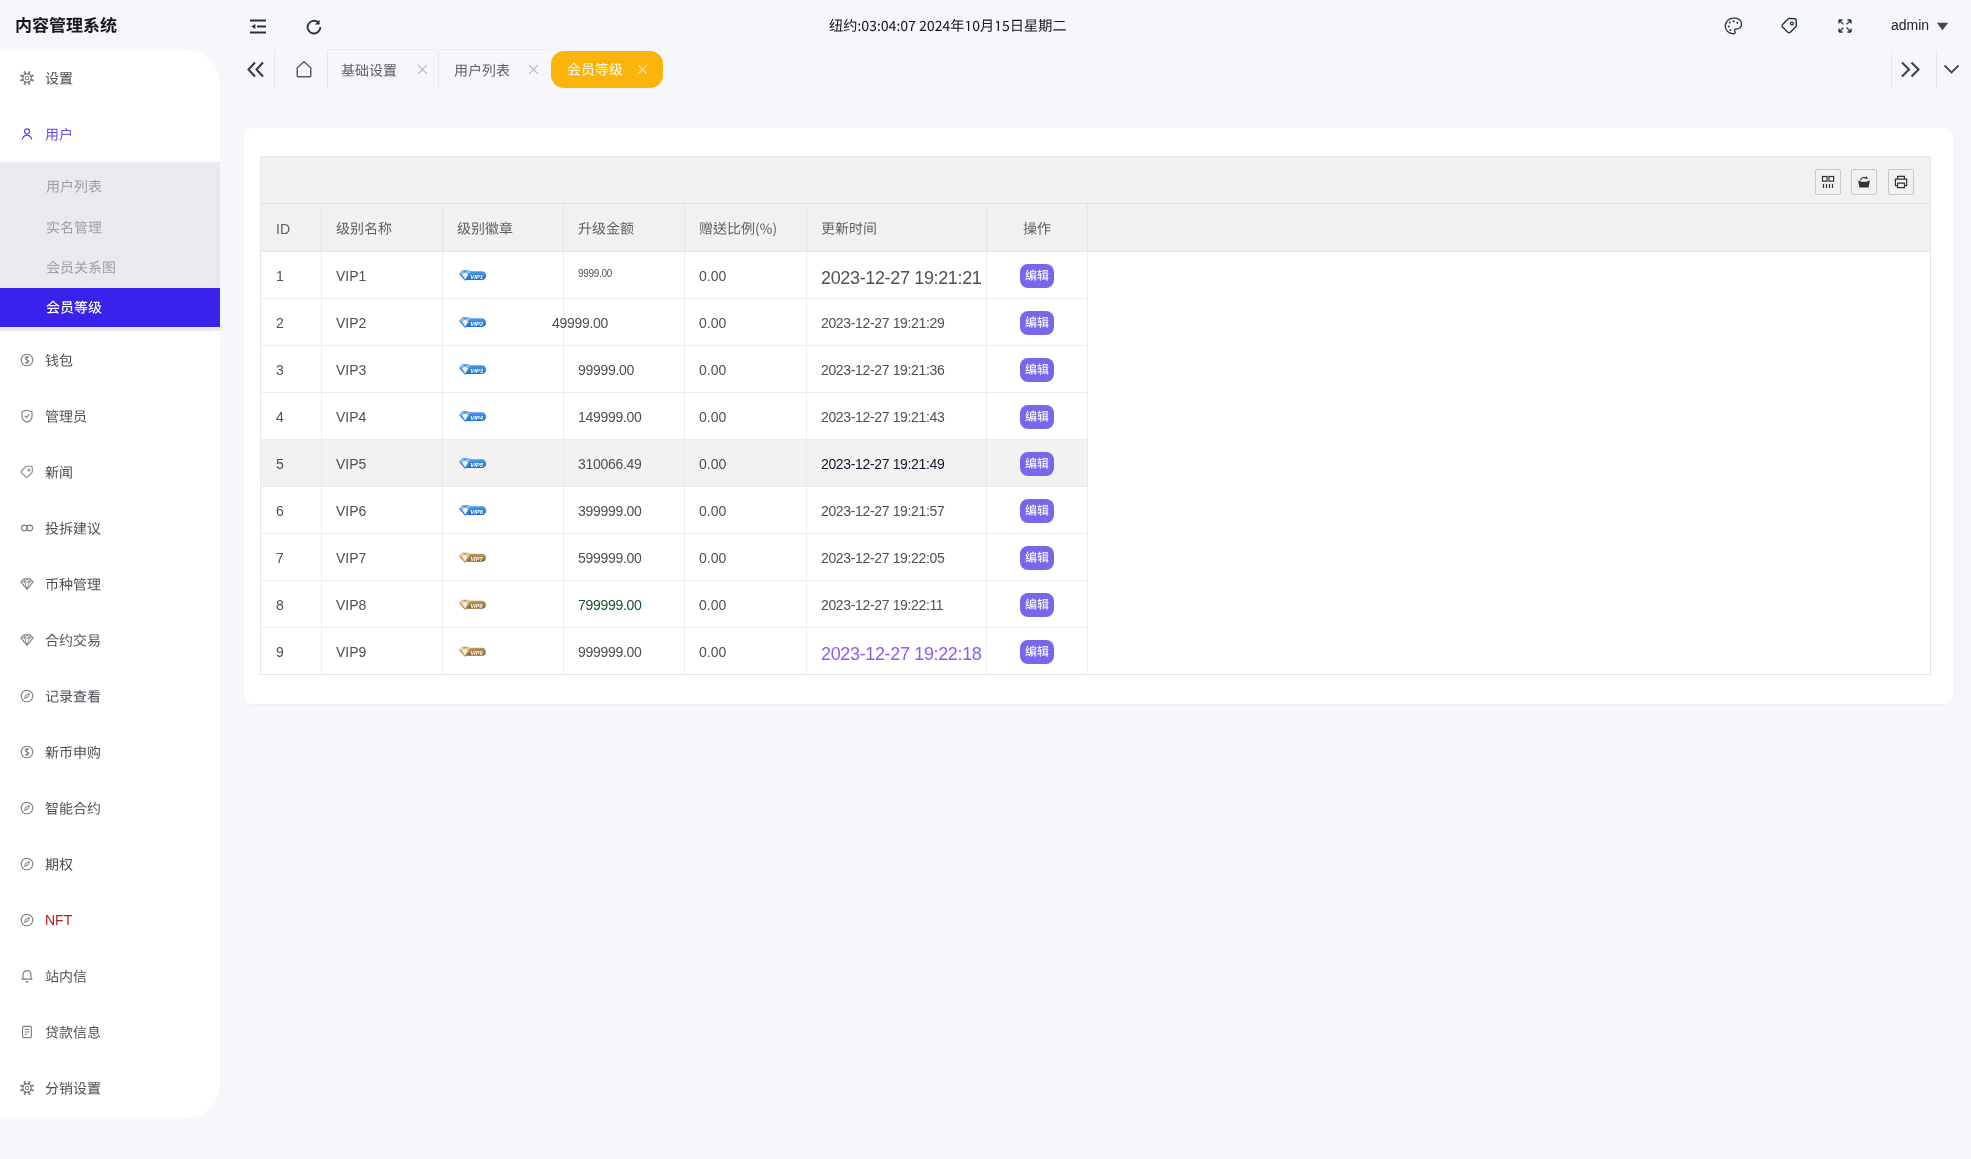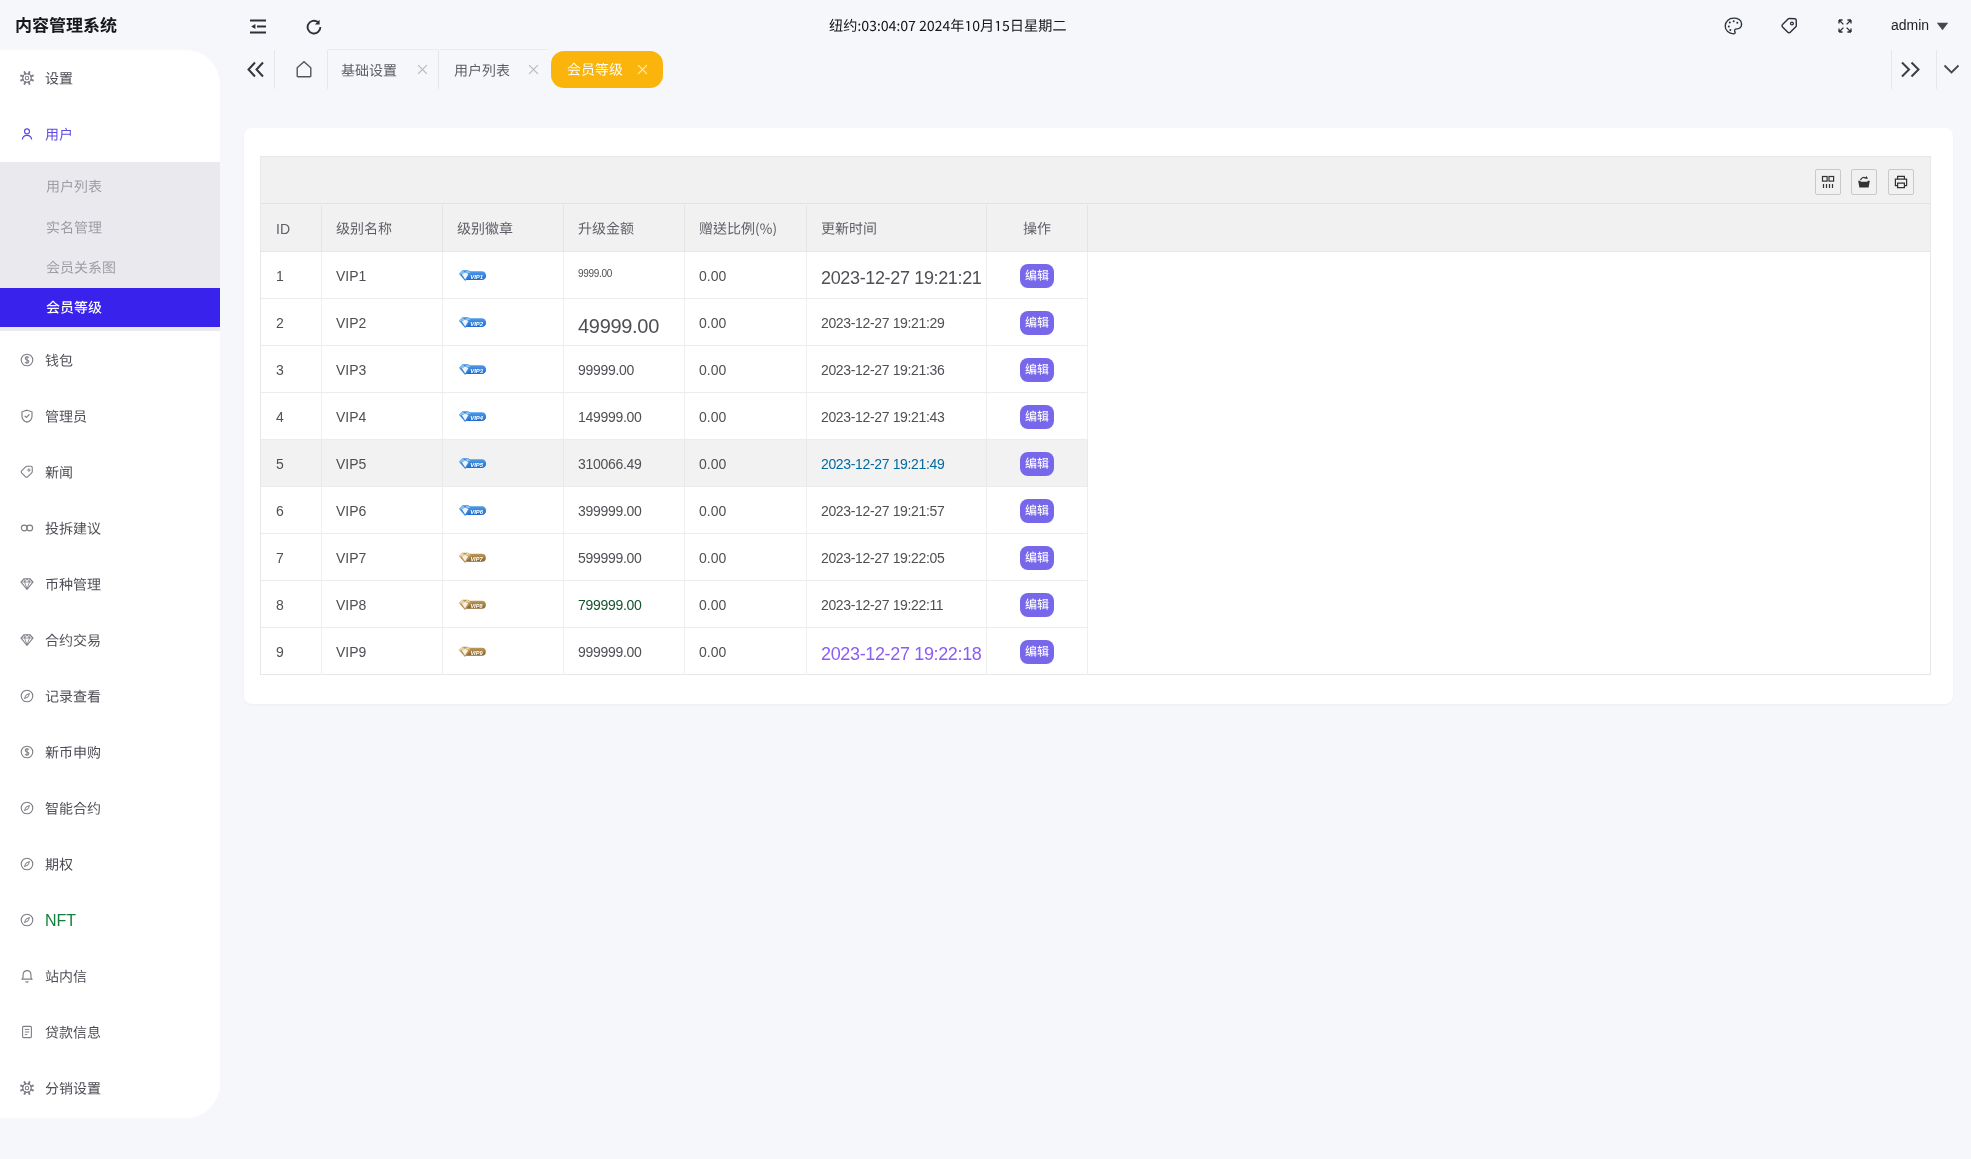--- a/index.html
+++ b/index.html
@@ -140,21 +140,21 @@
     <circle cx="7" cy="7" r="5.8" fill="none" stroke="#7d7d86" stroke-width="1.1"></circle>
     <path d="M9.5 4.5 8 8 4.5 9.5 6 6Z" fill="none" stroke="#7d7d86" stroke-width="1"></path>
   </svg>
 <svg style="position:absolute;left:45.0px;top:855.7px;" width="28.0" height="16.5" viewBox="0 -970 2000 1180">
     <use href="#g16" fill="#4c4c54"></use>
   </svg>
 <svg class="abs" style="left:20px;top:913.0px" width="14" height="14" viewBox="0 0 14 14">
     <circle cx="7" cy="7" r="5.8" fill="none" stroke="#7d7d86" stroke-width="1.1"></circle>
     <path d="M9.5 4.5 8 8 4.5 9.5 6 6Z" fill="none" stroke="#7d7d86" stroke-width="1"></path>
   </svg>
-<div class="txt" style="left:45px;top:912.0px;font-size:16px;color:#15803d">NFT</div>
+<div class="txt" style="left:45px;top:912.0px;font-size:14px;color:#b91c1c">NFT</div>
 <svg class="abs" style="left:20px;top:969.0px" width="14" height="14" viewBox="0 0 14 14">
     <path d="M7 1.6c2.3 0 3.9 1.7 3.9 4v2.6l1 1.9H2.1l1-1.9V5.6c0-2.3 1.6-4 3.9-4Z" fill="none" stroke="#7d7d86" stroke-width="1.15"></path>
     <path d="M5.7 12.2a1.4 1.4 0 0 0 2.6 0" fill="none" stroke="#7d7d86" stroke-width="1.1"></path>
   </svg>
 <svg style="position:absolute;left:45.0px;top:967.7px;" width="42.0" height="16.5" viewBox="0 -970 3000 1180">
     <use href="#g17" fill="#4c4c54"></use>
   </svg>
 <svg class="abs" style="left:20px;top:1025.0px" width="14" height="14" viewBox="0 0 14 14">
     <rect x="2.6" y="1.4" width="8.8" height="11.2" rx="1" fill="none" stroke="#7d7d86" stroke-width="1.1"></rect>
     <path d="M4.8 4.4h4.4M4.8 7h4.4M4.8 9.6h2.6" fill="none" stroke="#7d7d86" stroke-width="1"></path>
@@ -345,21 +345,21 @@
   </svg>
 <div class="txt" style="left:276px;top:314.5px;font-size:14px;color:#4f4f55">2</div>
 <div class="txt" style="left:336px;top:314.5px;font-size:14px;color:#4f4f55">VIP2</div>
 <svg class="abs" style="left:458.0px;top:316.0px" width="30" height="13" viewBox="0 0 30 13">
     <path d="M6.5 2.3h17.3a4.35 4.35 0 0 1 0 8.7H6.5Z" fill="url(#bgrad)"></path>
     <path d="m0.9 4.7 3.6-3.4h5.9l3.2 3-6.4 7.6Z" fill="#3c86d8"></path>
     <path d="m0.9 4.7 3.6-3.4 2.5 2.1-4.2 2.2Zm6.4-1.6 2.6-1.8 3.2 3-4.4-.3Z" fill="#85c2f2"></path>
     <path d="m3.9 5.3 3.3-1.9 3.3 1.5-3.3 5.6Z" fill="#ecf5ff"></path>
     <text x="12.3" y="9.5" font-size="5.9" font-style="italic" font-weight="bold" fill="#fff" font-family="Liberation Sans">VIP2</text>
   </svg>
-<div class="txt" style="left:578px;top:314.5px;font-size:20px;letter-spacing:-0.3px;color:#4f4f55">49999.00</div>
+<div class="txt" style="left:552px;top:314.5px;font-size:14px;letter-spacing:-0.3px;color:#4f4f55">49999.00</div>
 <div class="txt" style="left:699px;top:314.5px;font-size:14px;color:#4f4f55">0.00</div>
 <div class="txt" style="left:821px;top:314.5px;font-size:14px;letter-spacing:-0.35px;color:#4f4f55">2023-12-27 19:21:29</div>
 <div class="abs" style="left:1019.5px;top:310.5px;width:34px;height:24px;background:#7767ea;border-radius:8px"></div>
 <svg style="position:absolute;left:1024.5px;top:315.4px;" width="24.0" height="14.2" viewBox="0 -970 2000 1180">
     <use href="#g29" fill="#fff"></use>
   </svg>
 <div class="txt" style="left:276px;top:361.5px;font-size:14px;color:#4f4f55">3</div>
 <div class="txt" style="left:336px;top:361.5px;font-size:14px;color:#4f4f55">VIP3</div>
 <svg class="abs" style="left:458.0px;top:363.0px" width="30" height="13" viewBox="0 0 30 13">
     <path d="M6.5 2.3h17.3a4.35 4.35 0 0 1 0 8.7H6.5Z" fill="url(#bgrad)"></path>
@@ -395,21 +395,21 @@
 <div class="txt" style="left:336px;top:455.5px;font-size:14px;color:#4f4f55">VIP5</div>
 <svg class="abs" style="left:458.0px;top:457.0px" width="30" height="13" viewBox="0 0 30 13">
     <path d="M6.5 2.3h17.3a4.35 4.35 0 0 1 0 8.7H6.5Z" fill="url(#bgrad)"></path>
     <path d="m0.9 4.7 3.6-3.4h5.9l3.2 3-6.4 7.6Z" fill="#3c86d8"></path>
     <path d="m0.9 4.7 3.6-3.4 2.5 2.1-4.2 2.2Zm6.4-1.6 2.6-1.8 3.2 3-4.4-.3Z" fill="#85c2f2"></path>
     <path d="m3.9 5.3 3.3-1.9 3.3 1.5-3.3 5.6Z" fill="#ecf5ff"></path>
     <text x="12.3" y="9.5" font-size="5.9" font-style="italic" font-weight="bold" fill="#fff" font-family="Liberation Sans">VIP5</text>
   </svg>
 <div class="txt" style="left:578px;top:455.5px;font-size:14px;letter-spacing:-0.3px;color:#4f4f55">310066.49</div>
 <div class="txt" style="left:699px;top:455.5px;font-size:14px;color:#4f4f55">0.00</div>
-<div class="txt" style="left:821px;top:455.5px;font-size:14px;letter-spacing:-0.35px;color:#0369a1">2023-12-27 19:21:49</div>
+<div class="txt" style="left:821px;top:455.5px;font-size:14px;letter-spacing:-0.35px;color:#0f172a">2023-12-27 19:21:49</div>
 <div class="abs" style="left:1019.5px;top:451.5px;width:34px;height:24px;background:#7767ea;border-radius:8px"></div>
 <svg style="position:absolute;left:1024.5px;top:456.4px;" width="24.0" height="14.2" viewBox="0 -970 2000 1180">
     <use href="#g29" fill="#fff"></use>
   </svg>
 <div class="txt" style="left:276px;top:502.5px;font-size:14px;color:#4f4f55">6</div>
 <div class="txt" style="left:336px;top:502.5px;font-size:14px;color:#4f4f55">VIP6</div>
 <svg class="abs" style="left:458.0px;top:504.0px" width="30" height="13" viewBox="0 0 30 13">
     <path d="M6.5 2.3h17.3a4.35 4.35 0 0 1 0 8.7H6.5Z" fill="url(#bgrad)"></path>
     <path d="m0.9 4.7 3.6-3.4h5.9l3.2 3-6.4 7.6Z" fill="#3c86d8"></path>
     <path d="m0.9 4.7 3.6-3.4 2.5 2.1-4.2 2.2Zm6.4-1.6 2.6-1.8 3.2 3-4.4-.3Z" fill="#85c2f2"></path>

